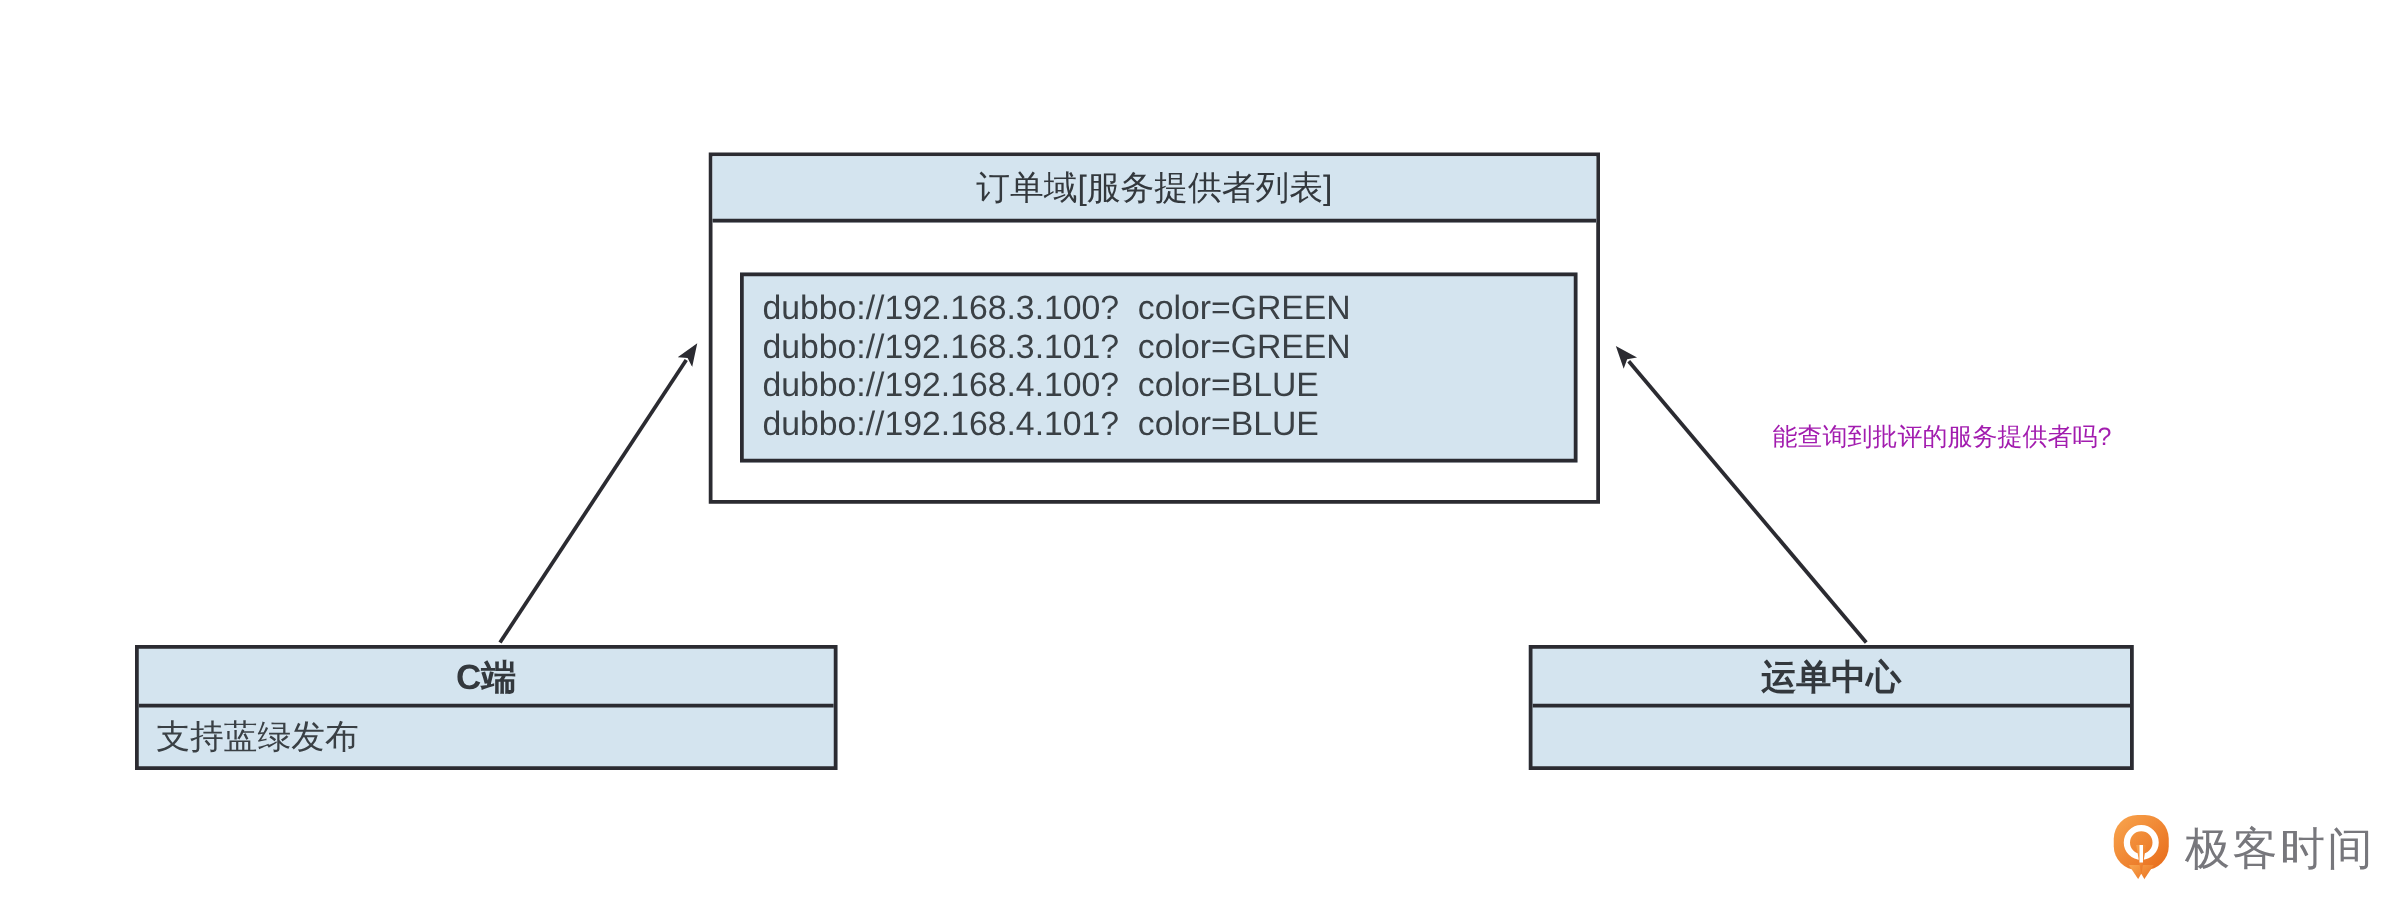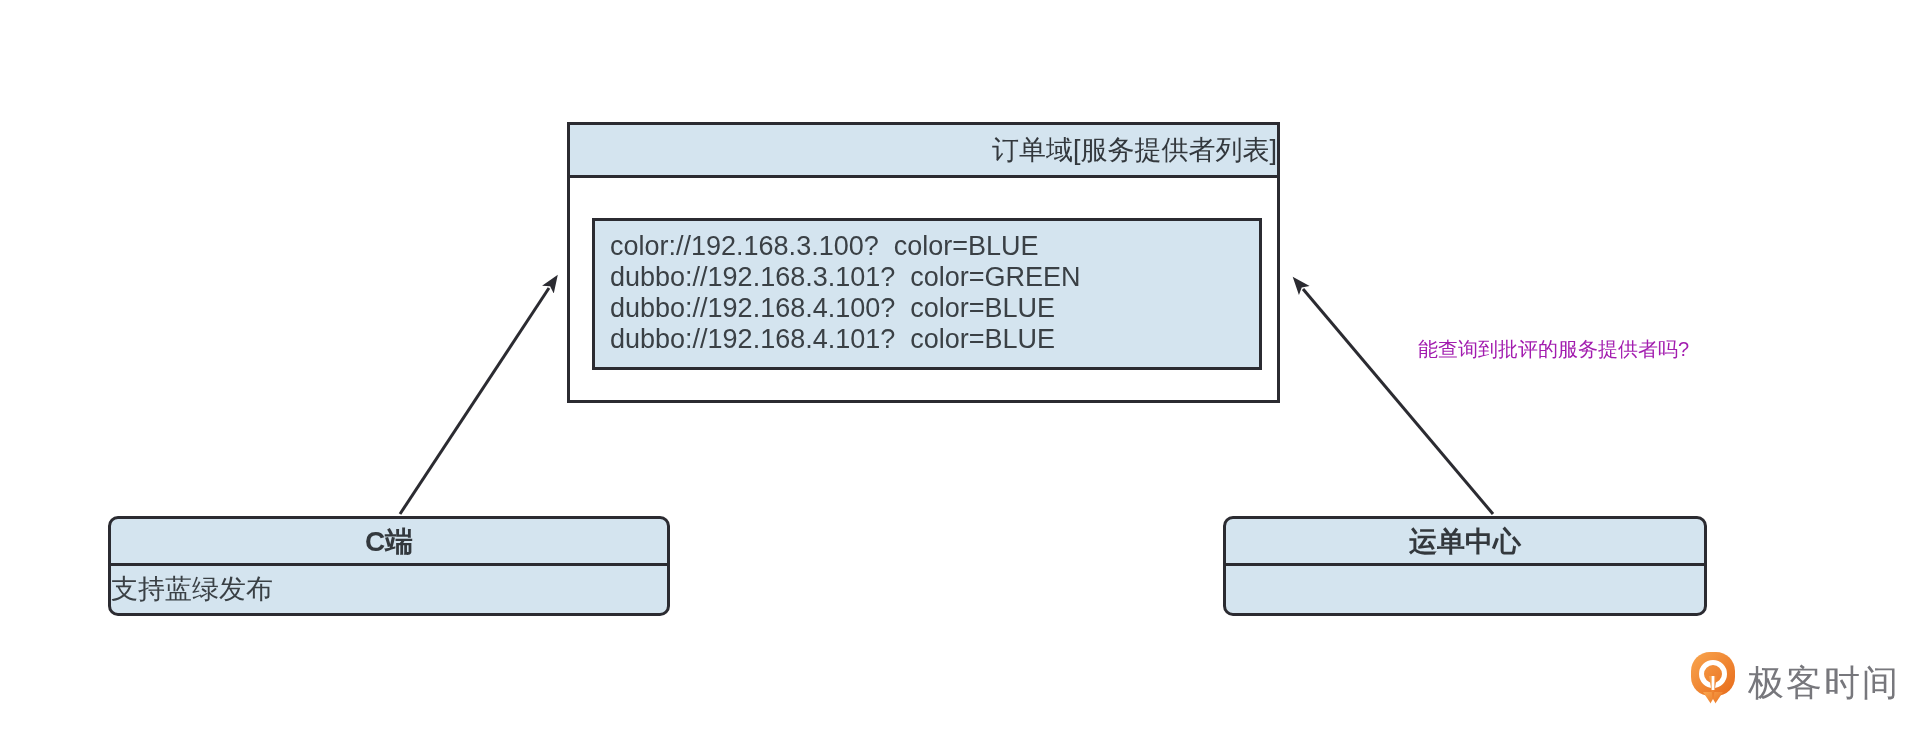--- a/index.html
+++ b/index.html
@@ -4,63 +4,63 @@
 <style>
   * { margin:0; padding:0; box-sizing:border-box; }
   html,body { width:1920px; height:738px; background:#ffffff; overflow:hidden;
     font-family:"Liberation Sans","DejaVu Sans",sans-serif; color:#3a3f44; }
   .canvas { position:relative; width:1920px; height:738px; background:#ffffff; }
 
   
   .registry { position:absolute; left:567px; top:122px; width:713px; height:281px;
     border:3px solid #2b2b31; background:#ffffff; }
   .registry-header { height:53px; line-height:50px; background:#d4e4ef;
-    border-bottom:3px solid #2b2b31; text-align:right; font-size:27px; color:#33383d; }
+    border-bottom:3px solid #2b2b31; text-align:center; font-size:27px; color:#33383d; }
   .provider-box { position:absolute; left:22px; top:93px; width:670px; height:152px;
     background:#d4e4ef; border:3px solid #2b2b31; padding:10px 0 0 15px; }
   .provider-line { font-size:27px; line-height:31px; white-space:pre; color:#3a4045; }
 
   
   .node { position:absolute; top:516px; height:100px; background:#d4e4ef;
-    border:3px solid #2b2b31; border-radius:10px; overflow:hidden; }
+    border:3px solid #2b2b31; border-radius:0; overflow:hidden; }
   .node-left  { left:108px;  width:562px; }
   .node-right { left:1223px; width:484px; }
   .node-header { height:47px; line-height:46px; border-bottom:3px solid #2b2b31;
     text-align:center; font-weight:bold; font-size:28px; color:#33383d; }
-  .node-note { height:47px; line-height:46px; padding-left:0; font-size:27px; color:#3a4045; }
+  .node-note { height:47px; line-height:46px; padding-left:14px; font-size:27px; color:#3a4045; }
 
   
   .annotation { position:absolute; left:1418px; top:336px; font-size:20px; color:#a21caf; }
 
   
   .arrows { position:absolute; left:0; top:0; width:1920px; height:738px; pointer-events:none; }
 
   
-  .brand { position:absolute; left:1688px; top:650px; display:flex; align-items:flex-end; }
+  .brand { position:absolute; left:1688px; top:650px; display:flex; align-items:center; }
   .brand-text { font-size:36px; color:#77777c; letter-spacing:2px; margin-left:10px; }
 </style>
 </head>
 <body>
 
 <div class="canvas">
 
   <svg class="arrows" viewBox="0 0 1920 738">
     <defs>
       <marker id="ah" markerUnits="userSpaceOnUse" markerWidth="20" markerHeight="16" refX="2" refY="7" orient="auto">
         <path d="M0,0 L18,7 L0,14 L4,7 Z" fill="#2b2b31"></path>
       </marker>
     </defs>
     <line x1="400" y1="514" x2="549" y2="288" stroke="#2b2b31" stroke-width="3" marker-end="url(#ah)"></line>
     <line x1="1493" y1="514" x2="1303" y2="289" stroke="#2b2b31" stroke-width="3" marker-end="url(#ah)"></line>
   </svg>
 
   <div class="registry">
     <div class="registry-header">订单域[服务提供者列表]</div>
     <div class="provider-box">
-      <div class="provider-line">color://192.168.3.100?  color=BLUE</div>
+      <div class="provider-line">dubbo://192.168.3.100?  color=GREEN</div>
       <div class="provider-line">dubbo://192.168.3.101?  color=GREEN</div>
       <div class="provider-line">dubbo://192.168.4.100?  color=BLUE</div>
       <div class="provider-line">dubbo://192.168.4.101?  color=BLUE</div>
     </div>
   </div>
 
   <div class="node node-left">
     <div class="node-header">C端</div>
     <div class="node-note">支持蓝绿发布</div>
   </div>

